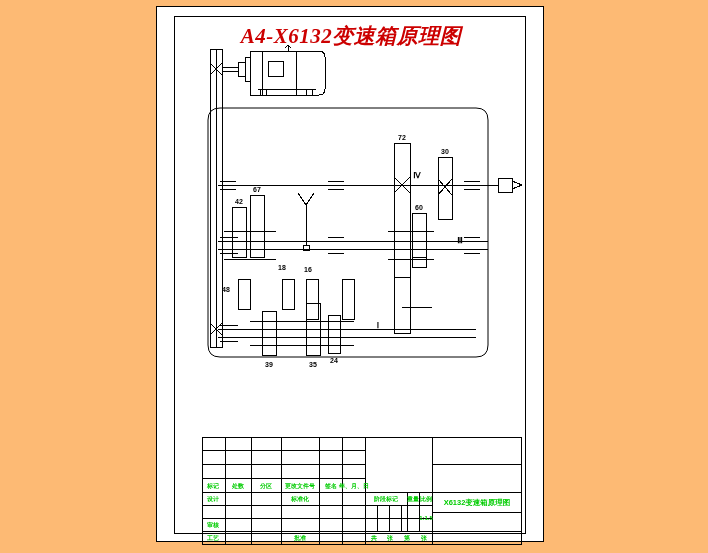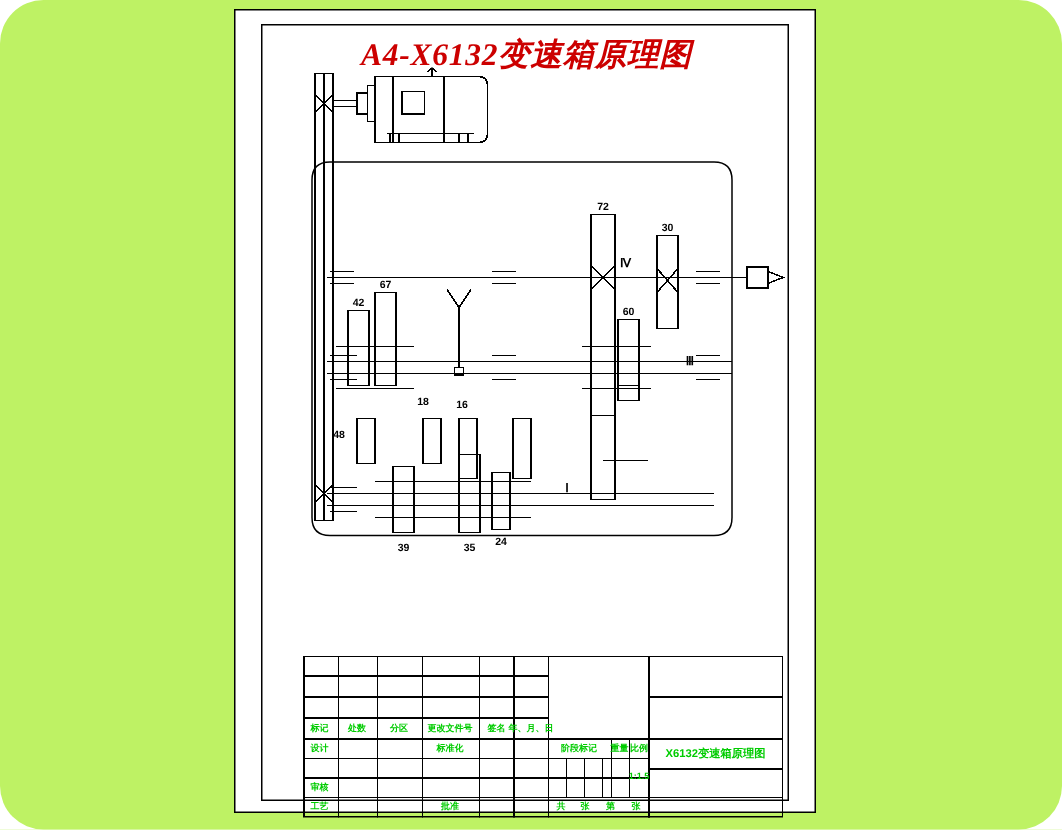--- a/index.html
+++ b/index.html
@@ -13,22 +13,21 @@
     font-family: "Liberation Sans", sans-serif;
     overflow: hidden;
     position: relative;
   }
 
   .canvas {
     position: absolute;
     left: 0; top: 0;
     width: 708px;
     height: 553px;
-    background: #bef264;
-    border-radius: 29px;
+    background: #fdba74;
   }
 
   
   .sheet-outer {
     position: absolute;
     left: 156px; top: 6px;
     width: 388px; height: 536px;
     border: 1px solid #000000;
     box-sizing: border-box;
     background: #ffffff;

